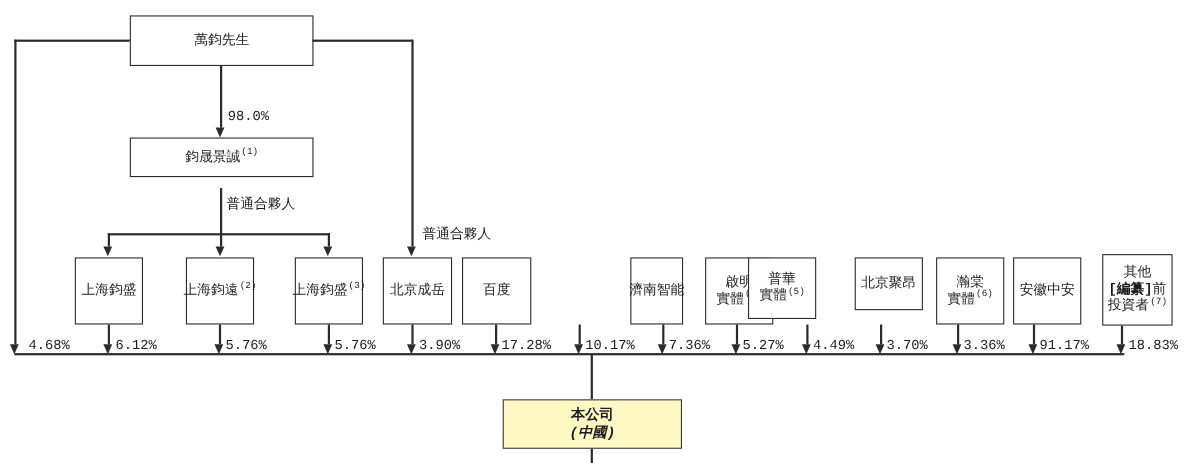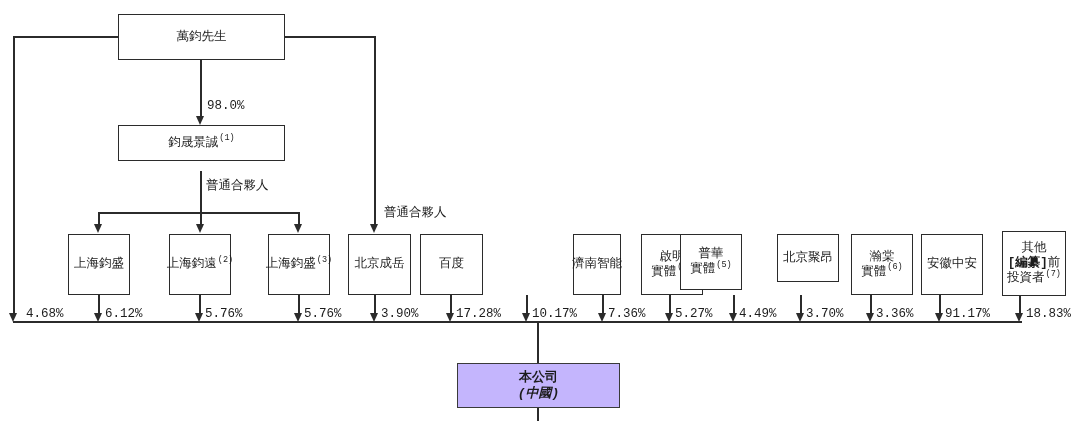--- a/index.html
+++ b/index.html
@@ -17,21 +17,21 @@
   .hline{position:absolute;height:1.5px;background:#2b2b2b;}
   .arrow-down{
     position:absolute;width:0;height:0;
     border-left:4.5px solid transparent;border-right:4.5px solid transparent;
     border-top:9px solid #2b2b2b;
   }
   .pct{position:absolute;font-size:12.5px;line-height:15px;white-space:nowrap;}
   .edge-label{position:absolute;font-size:12.5px;line-height:14px;white-space:nowrap;}
   sup{font-size:8.5px;line-height:0;margin-left:1px;}
   .company{
-    background:#c4b5fd;border:1.6px solid #3a3a3a;font-weight:bold;font-size:13px;line-height:16px;
+    background:#fef9c3;border:1.6px solid #3a3a3a;font-weight:bold;font-size:13px;line-height:16px;
   }
   .company .it{font-style:italic;text-align:center;}
   .bold{font-weight:bold;}
 </style>
 </head>
 <body>
 
 <div class="canvas">
 
   <div class="box" style="left:118px;top:14px;width:167px;height:46px">

